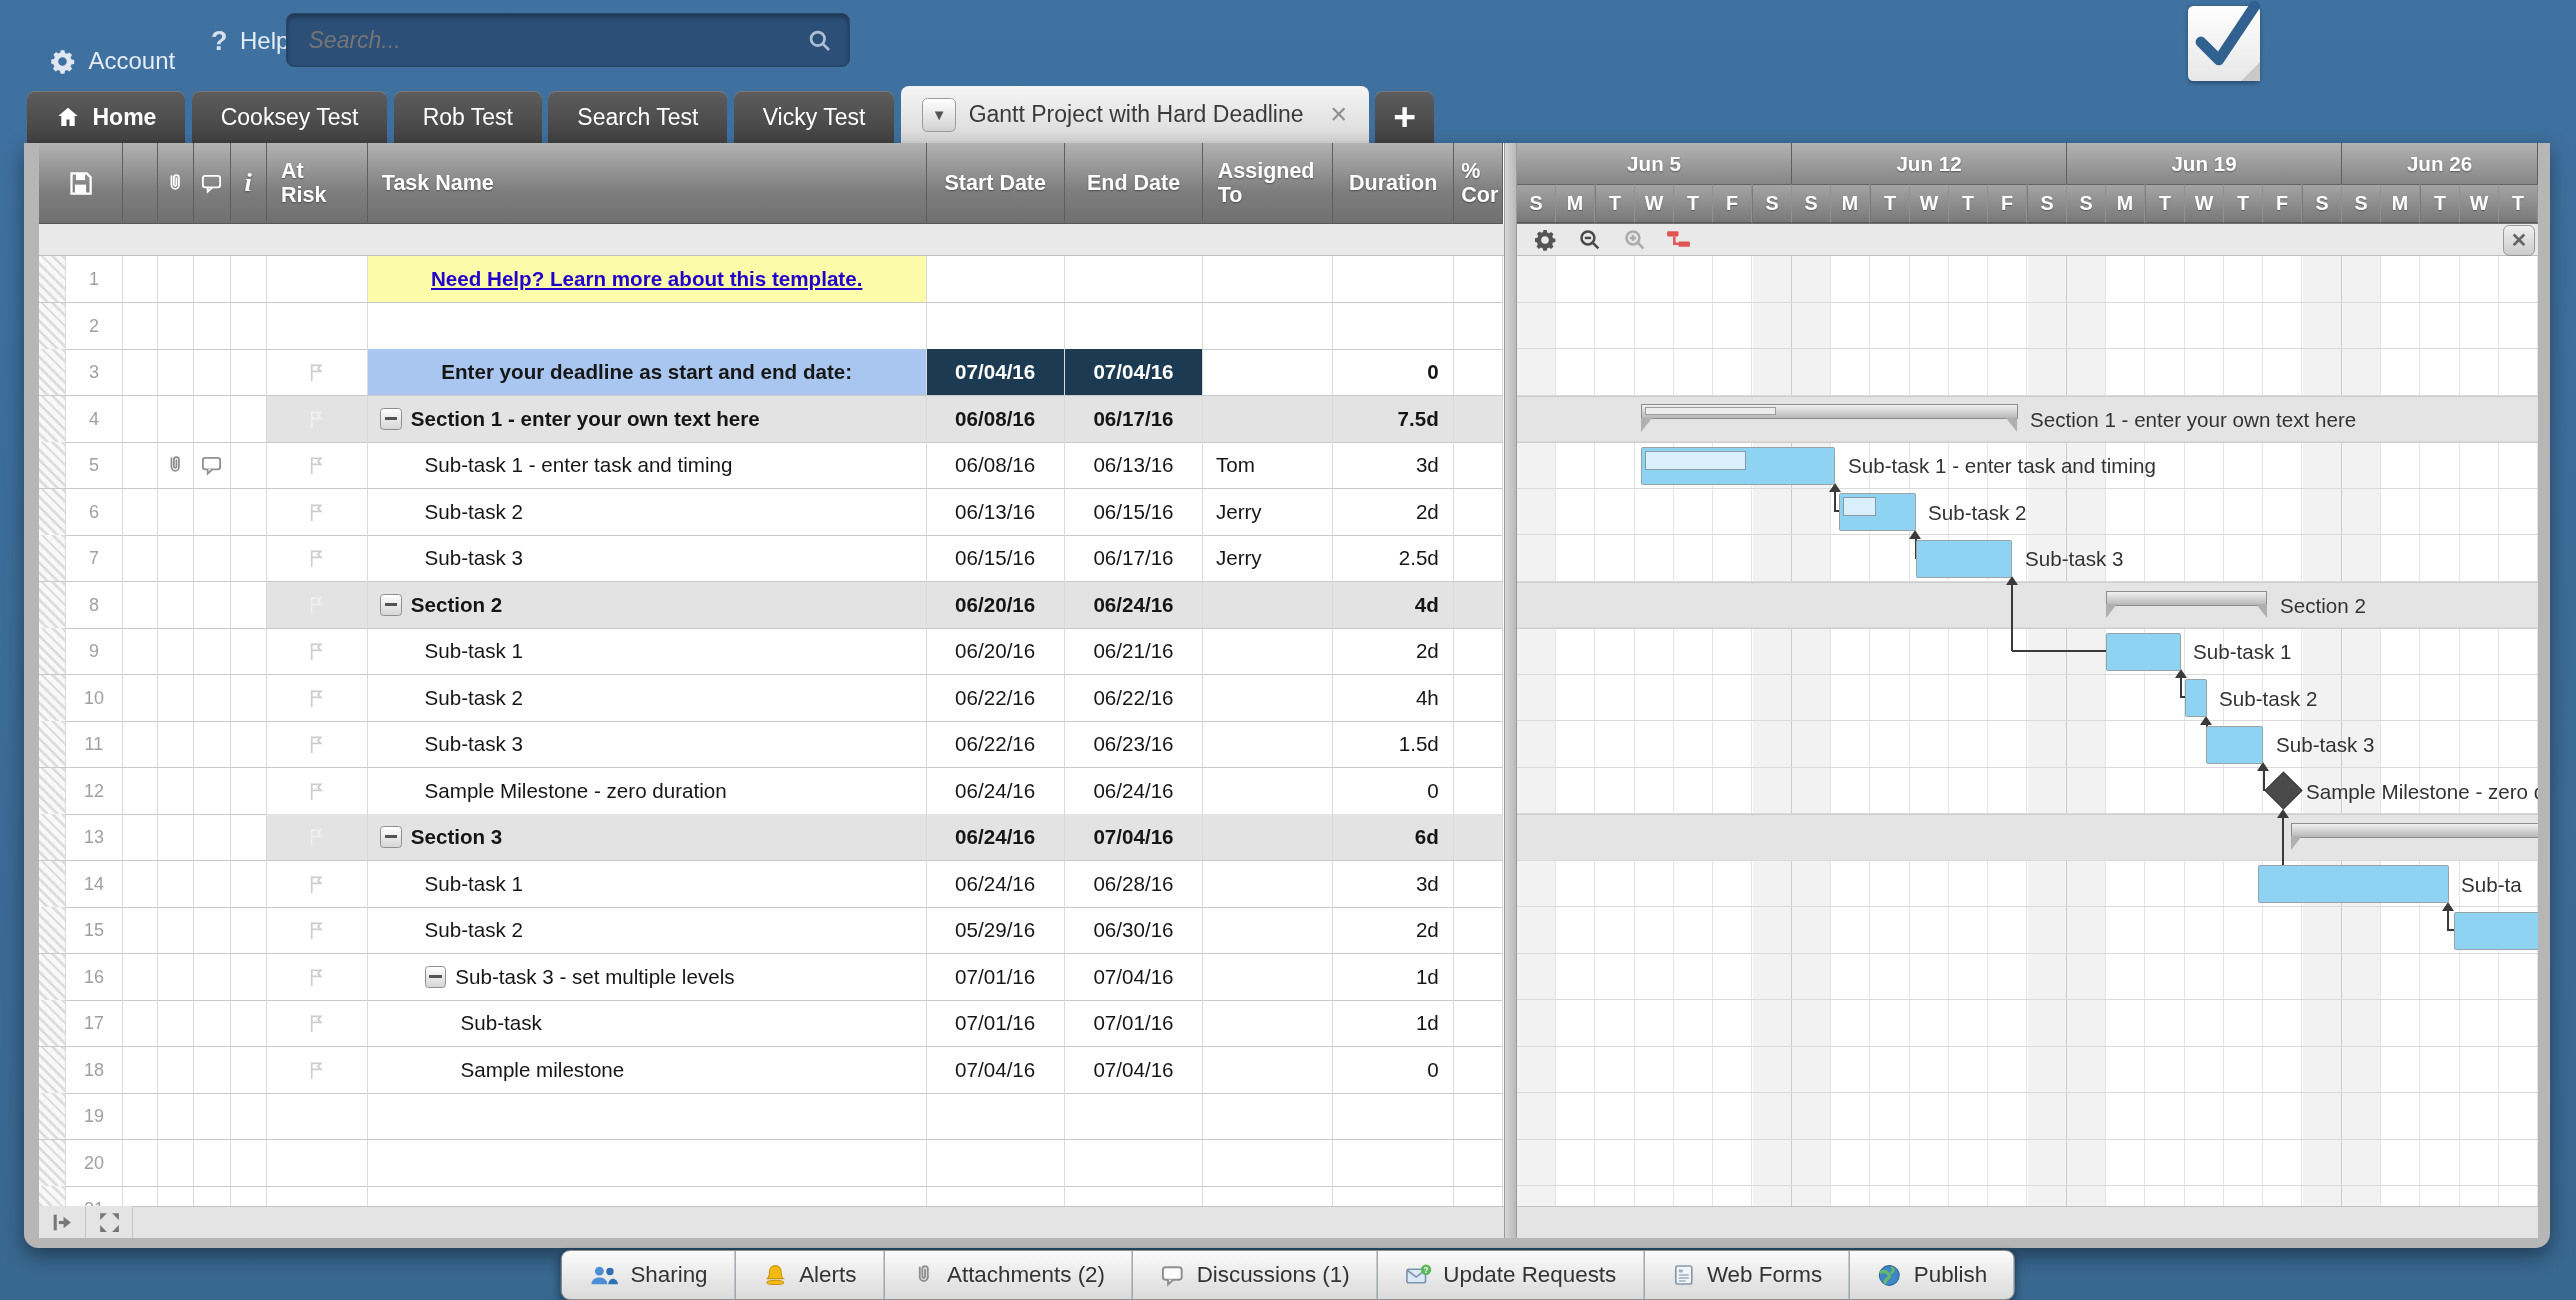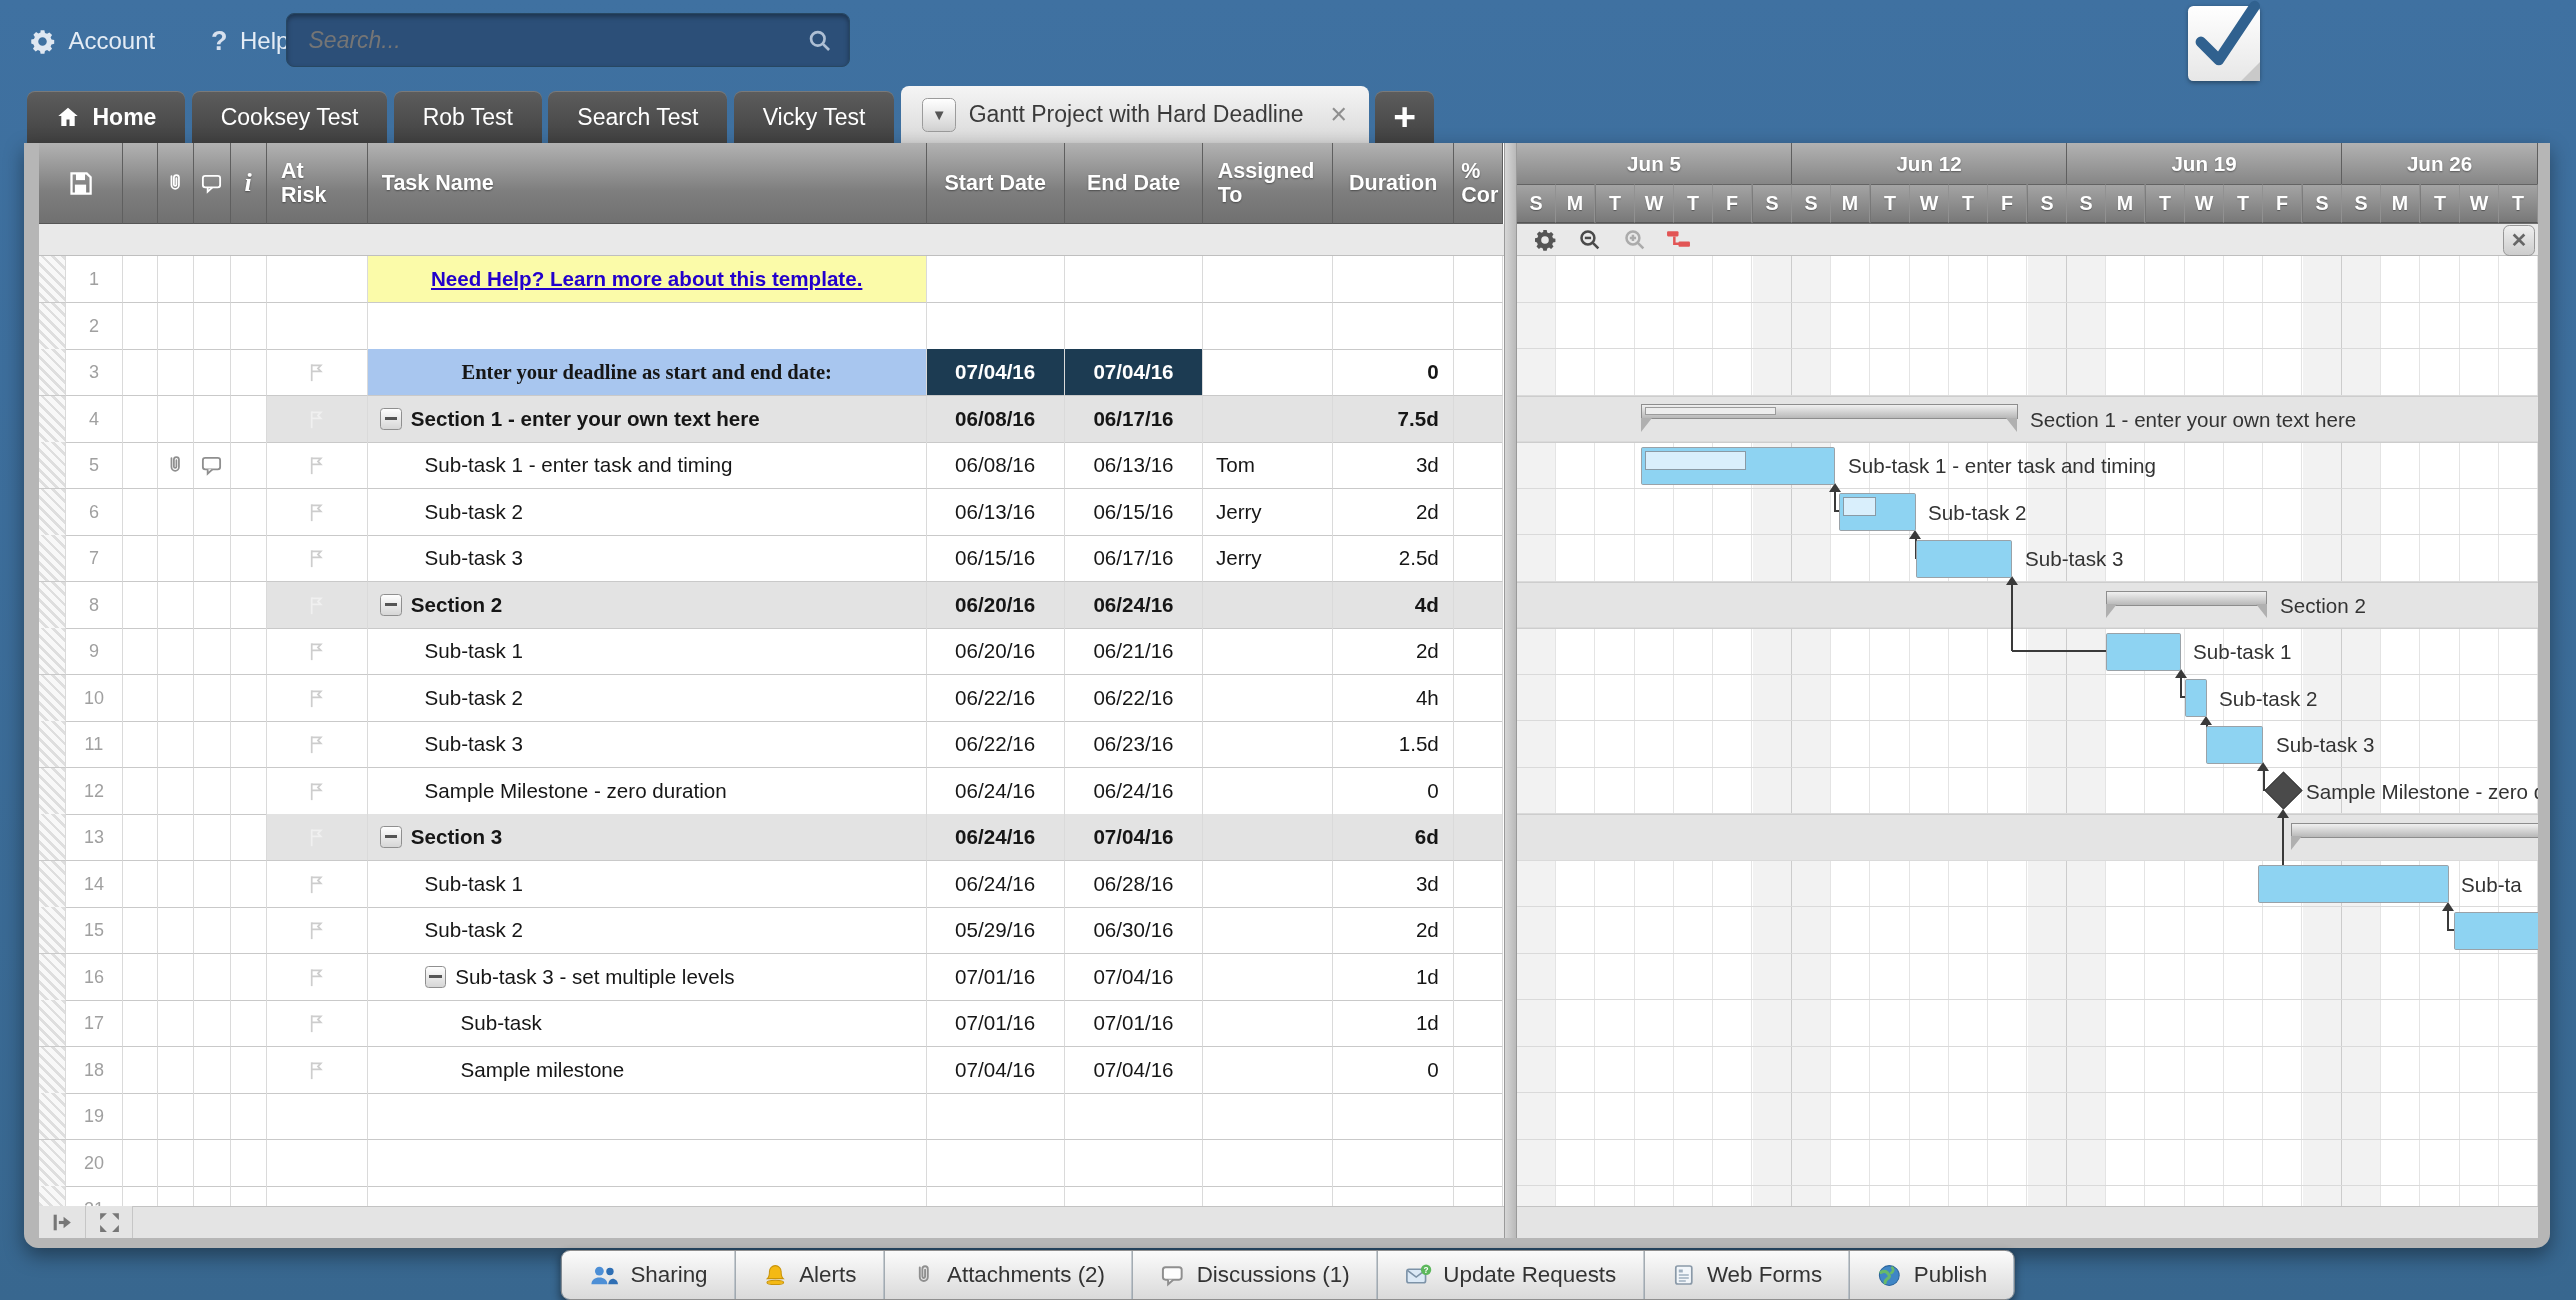--- a/index.html
+++ b/index.html
@@ -2,21 +2,21 @@
 <html style="font-size:14.3px"><head>
 <meta charset="utf-8">
 <style>
   html,body{margin:0;padding:0;background:#38678f;}
   .stage{position:relative;width:2576px;height:1301px;overflow:hidden;
     background:linear-gradient(#3f71a1,#38678f);font-family:"Liberation Sans",sans-serif;}
 
   
   .topbar{position:absolute;left:0;top:0;width:2576px;height:82px;}
   .tb-group{position:absolute;top:0;height:82px;display:flex;align-items:center;gap:12.5px;color:#e4ecf5;font-size:24px;}
-  .tb-acct{left:29px;}
+  .tb-acct{left:49px;margin-top:20px;}
   .tb-help{left:211px;}
   .qmark{font-weight:bold;font-size:27px;color:#d7e1ee;}
   .searchbox{position:absolute;left:286px;top:13.4px;width:562px;height:52px;background:#2c4f78;
     border:0.9px solid #274762;border-radius:8px;box-shadow:inset 0 2.7px 5.4px rgba(0,0,0,.35);display:flex;align-items:center;}
   .searchbox input{flex:1;background:transparent;border:none;outline:none;color:#a9bcd2;
     font-style:italic;font-size:23px;padding:0 21.5px;font-family:"Liberation Sans",sans-serif;}
   .sicon{margin-right:16px;display:flex;}
   .brand{position:absolute;left:2188px;top:5.4px;height:77px;display:flex;align-items:center;}
   .paper{position:relative;width:72px;height:75px;background:linear-gradient(#ffffff,#e7e7e7);border-radius:5.4px;box-shadow:0 1.8px 4.5px rgba(0,0,0,.35);}
   .paper:after{content:"";position:absolute;right:0;bottom:0;width:0;height:0;border-style:solid;border-width:0 0 19.7px 19.7px;border-color:transparent transparent #c9c9c9 transparent;}
@@ -61,21 +61,21 @@
   .c.task{justify-content:flex-start;}
   .c.left{justify-content:flex-start;padding-left:12.5px;}
   .c.dur{justify-content:flex-end;padding-right:14.3px;}
   .c.num{color:#a0a0a0;font-size:18px;}
   .sbg{background:#e3e3e3;}
   .bold{font-weight:bold;}
   .navy{background:#1c3b52 !important;color:#fff;font-weight:bold;}
   .hatch{background:repeating-linear-gradient(45deg,#f8f8f8 0 4.5px,#dedede 4.5px 7.2px);}
   .cellfill{width:100%;height:100%;display:flex;align-items:center;justify-content:center;}
   .help-bg{background:#fbfba9;}
-  .deadline-bg{background:#a8c6ef;font-weight:bold;font-family:Liberation Serif, serif;}
+  .deadline-bg{background:#a8c6ef;font-weight:bold;}
   .link{color:#2200cc;text-decoration:underline;font-weight:bold;font-size:20.6px;}
   .taskwrap{display:flex;align-items:center;gap:9px;width:100%;box-sizing:border-box;}
   .tasktext{white-space:nowrap;overflow:hidden;text-overflow:ellipsis;}
   .minusbox{flex:none;width:19.7px;height:19.7px;background:linear-gradient(#fefefe,#d6d6d6);border:0.9px solid #8f8f8f;border-radius:3.6px;position:relative;}
   .minusbox:after{content:"";position:absolute;left:3.6px;right:3.6px;top:8px;height:2.7px;background:#555;}
   .flag{display:flex;color:#cdcdcd;}
   .flag-light{color:#f0f0f0;}
   .rowicon{display:flex;color:#8f8f8f;}
 
   

